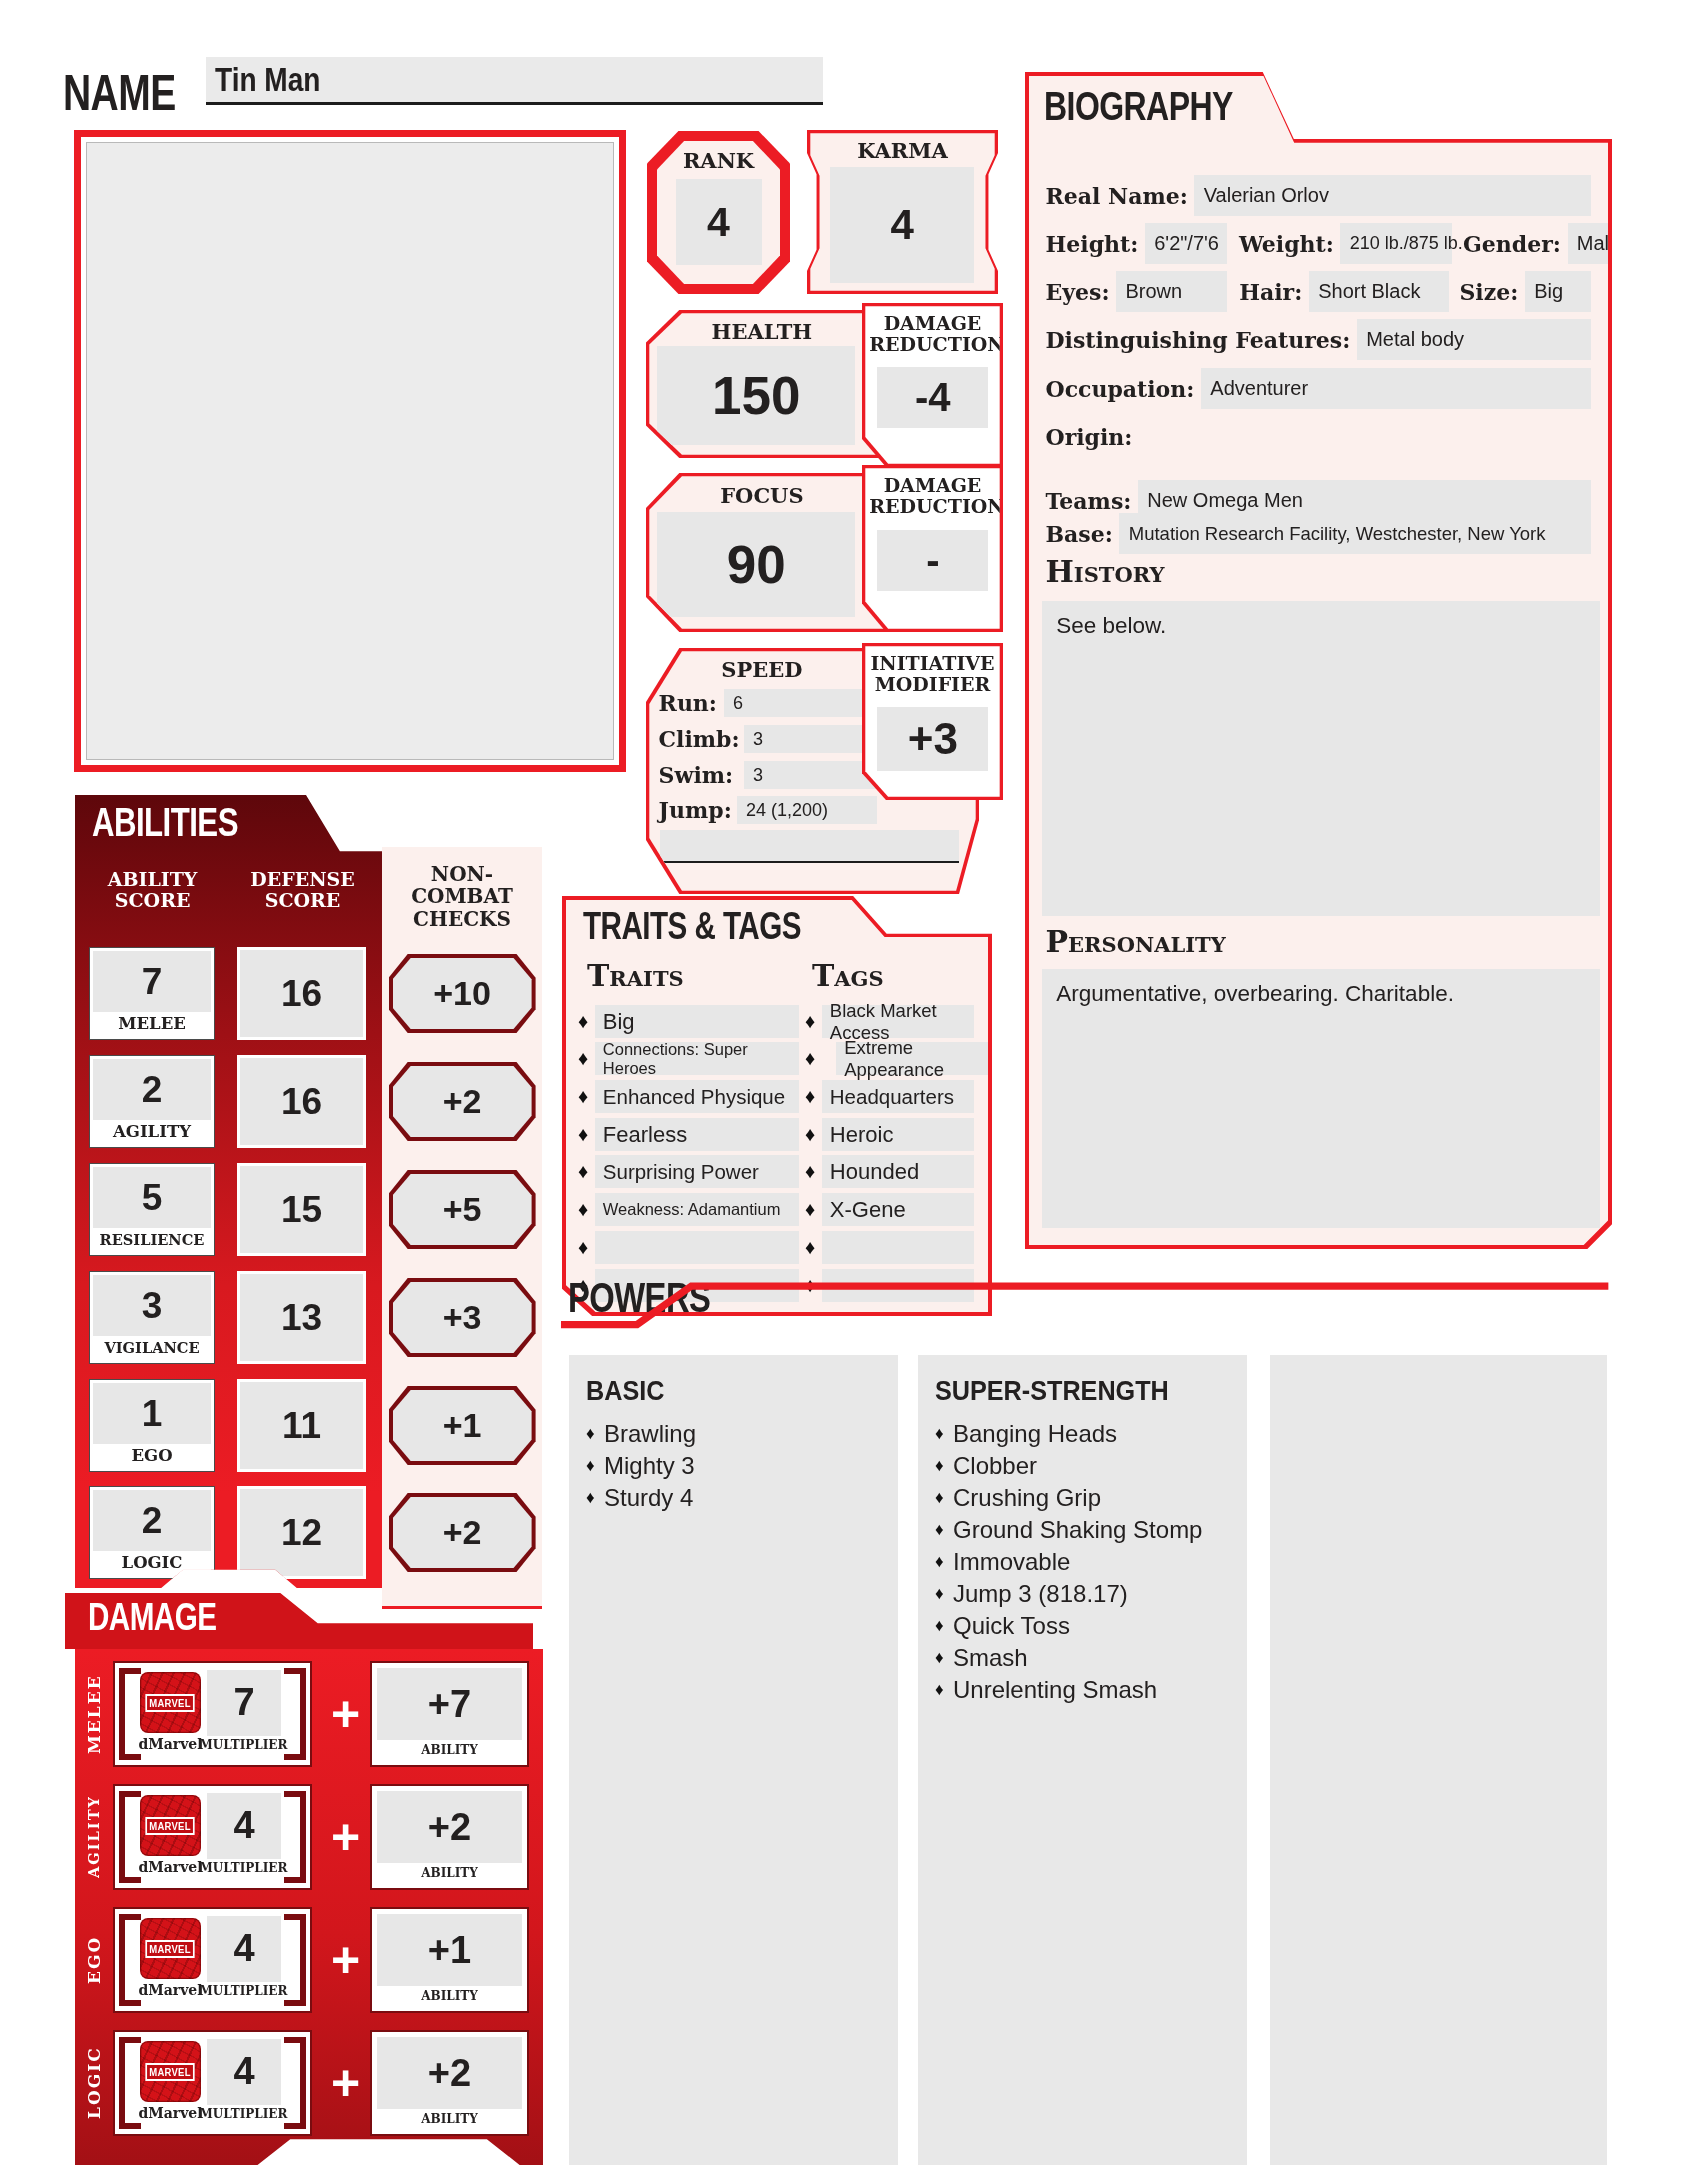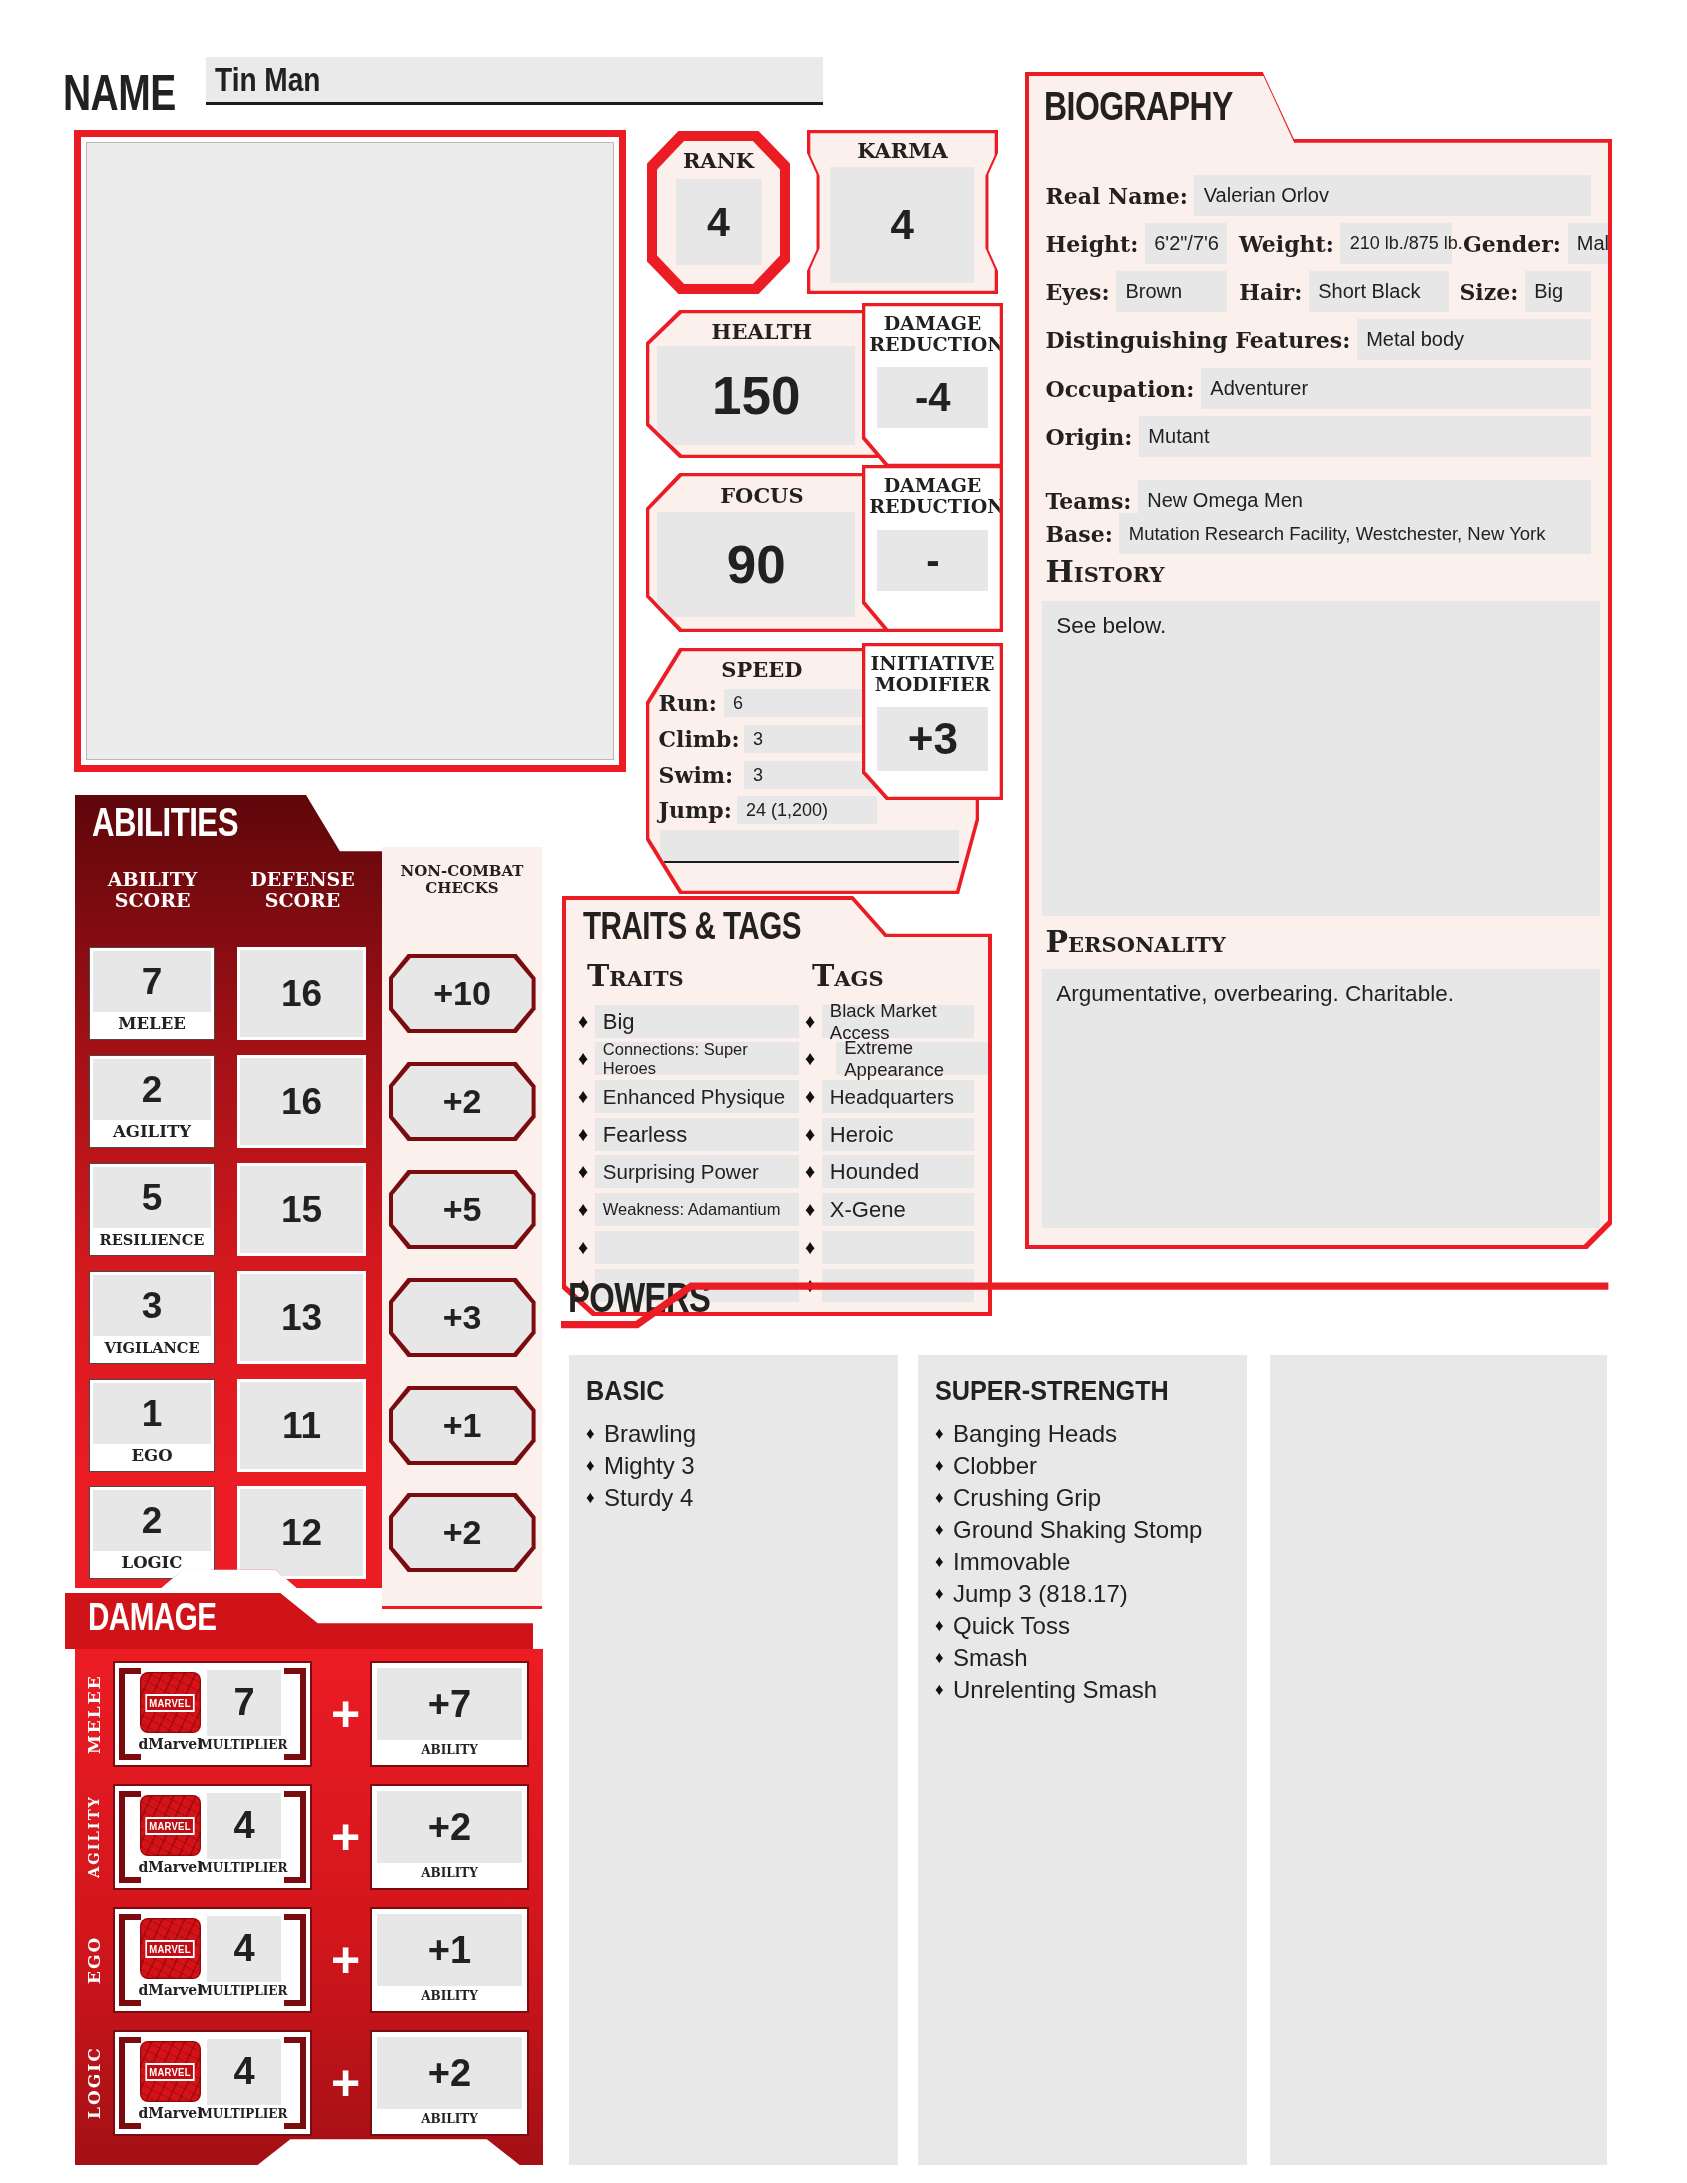--- a/index.html
+++ b/index.html
@@ -215,21 +215,21 @@
     <div class="abs" style="left:14px;top:691px;width:126px;height:93px;">
       <div class="score-box" style="width:126px;height:93px;">
         <div class="score-num">2</div>
         <div class="score-lab slab">LOGIC</div>
       </div>
     </div>
     <div class="abs def-box" style="left:162px;top:691px;width:129px;height:93px;">12</div>
   </div>
 
   <div class="abs" style="left:382px;top:847px;width:160px;height:762px;background:var(--pink);border-bottom:3.3px solid var(--red);">
-    <div class="abs statlabel" style="left:5.3px;right:5.3px;top:16px;font-size:15px;">NON-COMBAT CHECKS</div>
+    <div class="abs statlabel" style="left:5.3px;right:5.3px;top:16px;font-size:20px;">NON-COMBAT CHECKS</div>
     <div class="abs nc-oct-outer oct" style="left:6.6px;top:107px;width:147px;height:79px;">
         <div class="nc-oct-inner oct">+10</div>
       </div>
     <div class="abs nc-oct-outer oct" style="left:6.6px;top:215px;width:147px;height:79px;">
         <div class="nc-oct-inner oct">+2</div>
       </div>
     <div class="abs nc-oct-outer oct" style="left:6.6px;top:323px;width:147px;height:79px;">
         <div class="nc-oct-inner oct">+5</div>
       </div>
     <div class="abs nc-oct-outer oct" style="left:6.6px;top:431px;width:147px;height:79px;">
@@ -344,21 +344,20 @@
       <div class="bio-row" style="top:243px;">
         <span class="bio-lab">Distinguishing Features:</span>
         <span class="bio-field" style="flex:1;">Metal body</span>
       </div>
       <div class="bio-row" style="top:292px;">
         <span class="bio-lab">Occupation:</span>
         <span class="bio-field" style="flex:1;">Adventurer</span>
       </div>
       <div class="bio-row" style="top:340px;">
         <span class="bio-lab">Origin:</span>
-        <span class="bio-field" style="flex:1;">Mutant</span>
       </div>
       <div class="bio-row" style="top:404px;">
         <span class="bio-lab">Teams:</span>
         <span class="bio-field" style="flex:1;">New Omega Men</span>
       </div>
       <div class="bio-row" style="top:437px;">
         <span class="bio-lab">Base:</span>
         <span class="bio-field" style="flex:1;font-size:18.5px;">Mutation Research Facility, Westchester, New York</span>
       </div>
 

